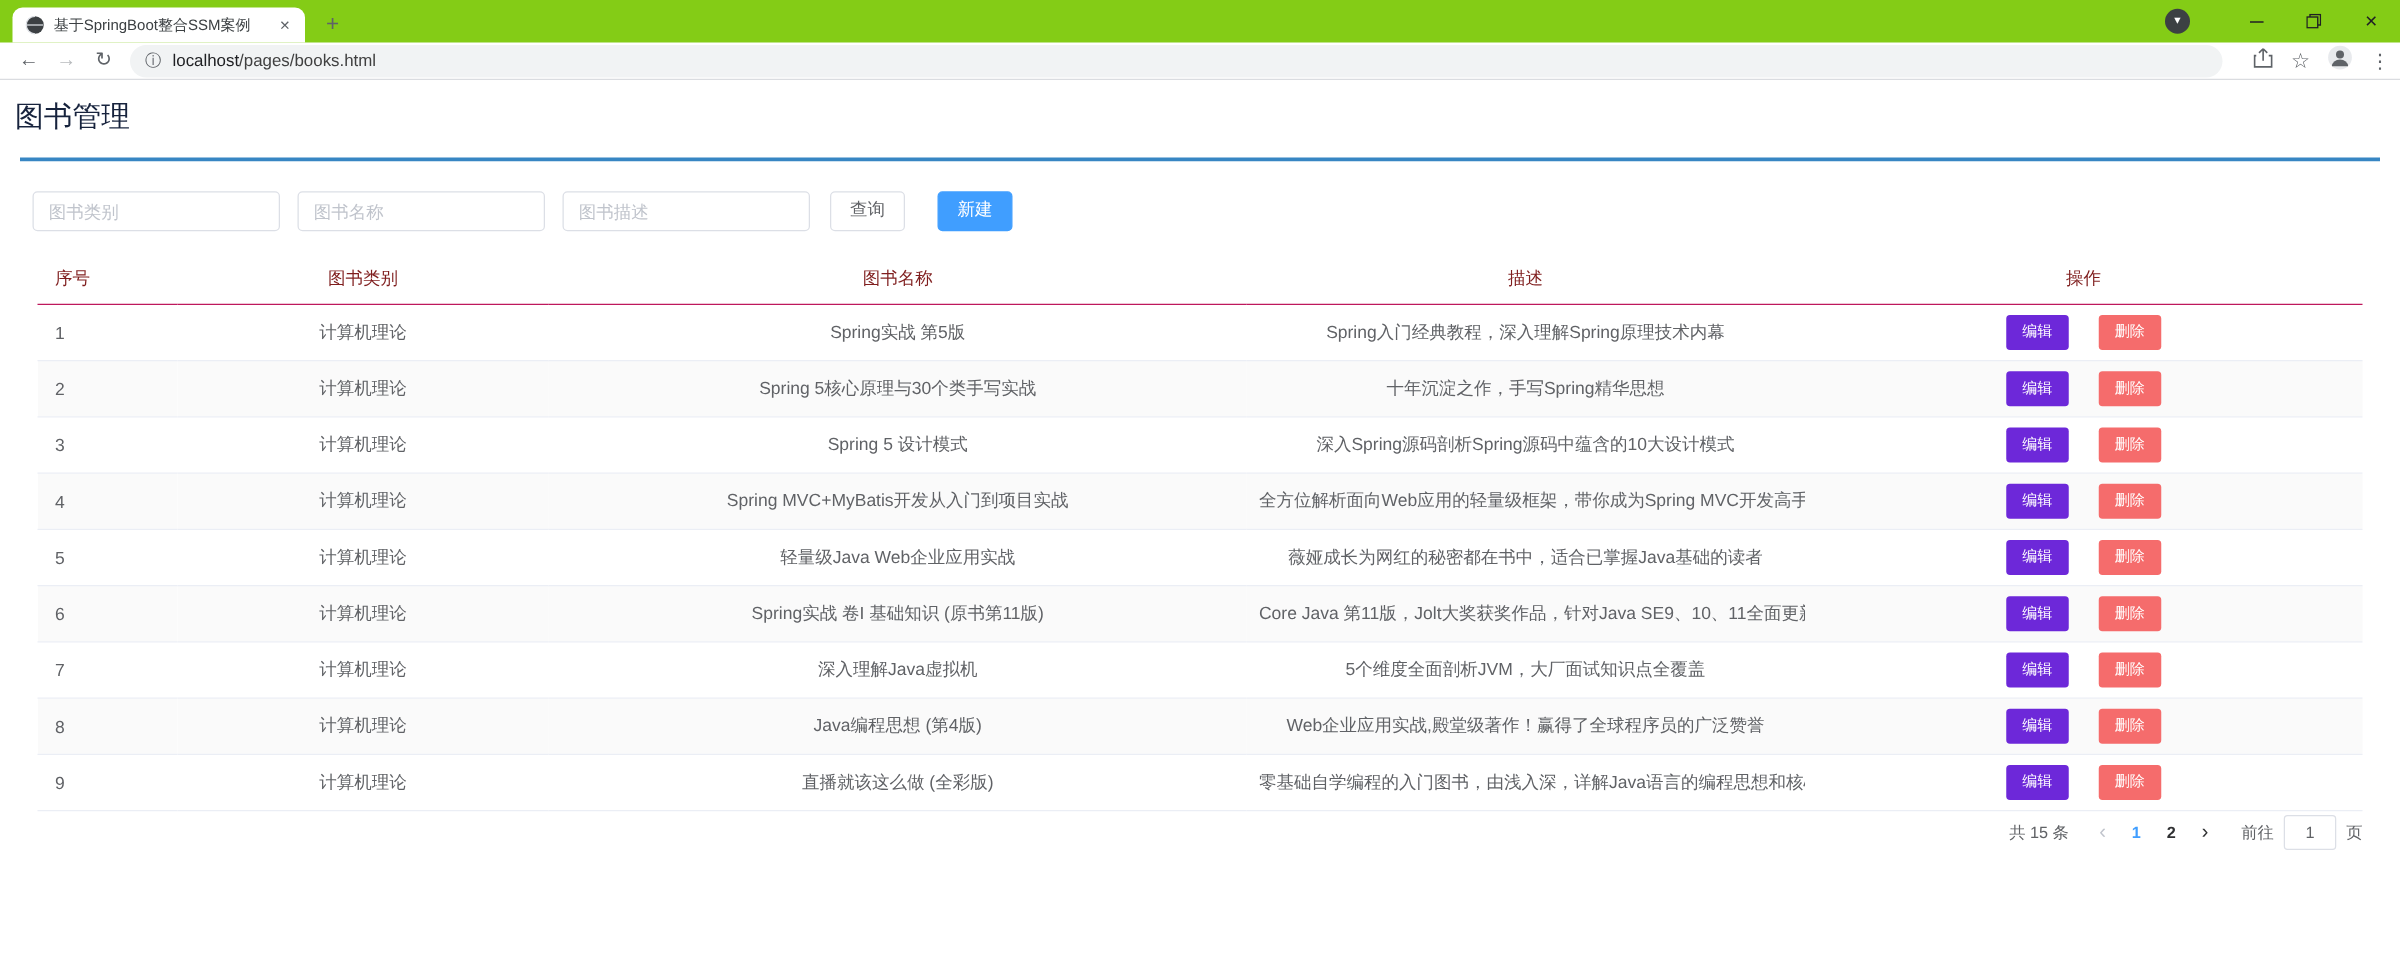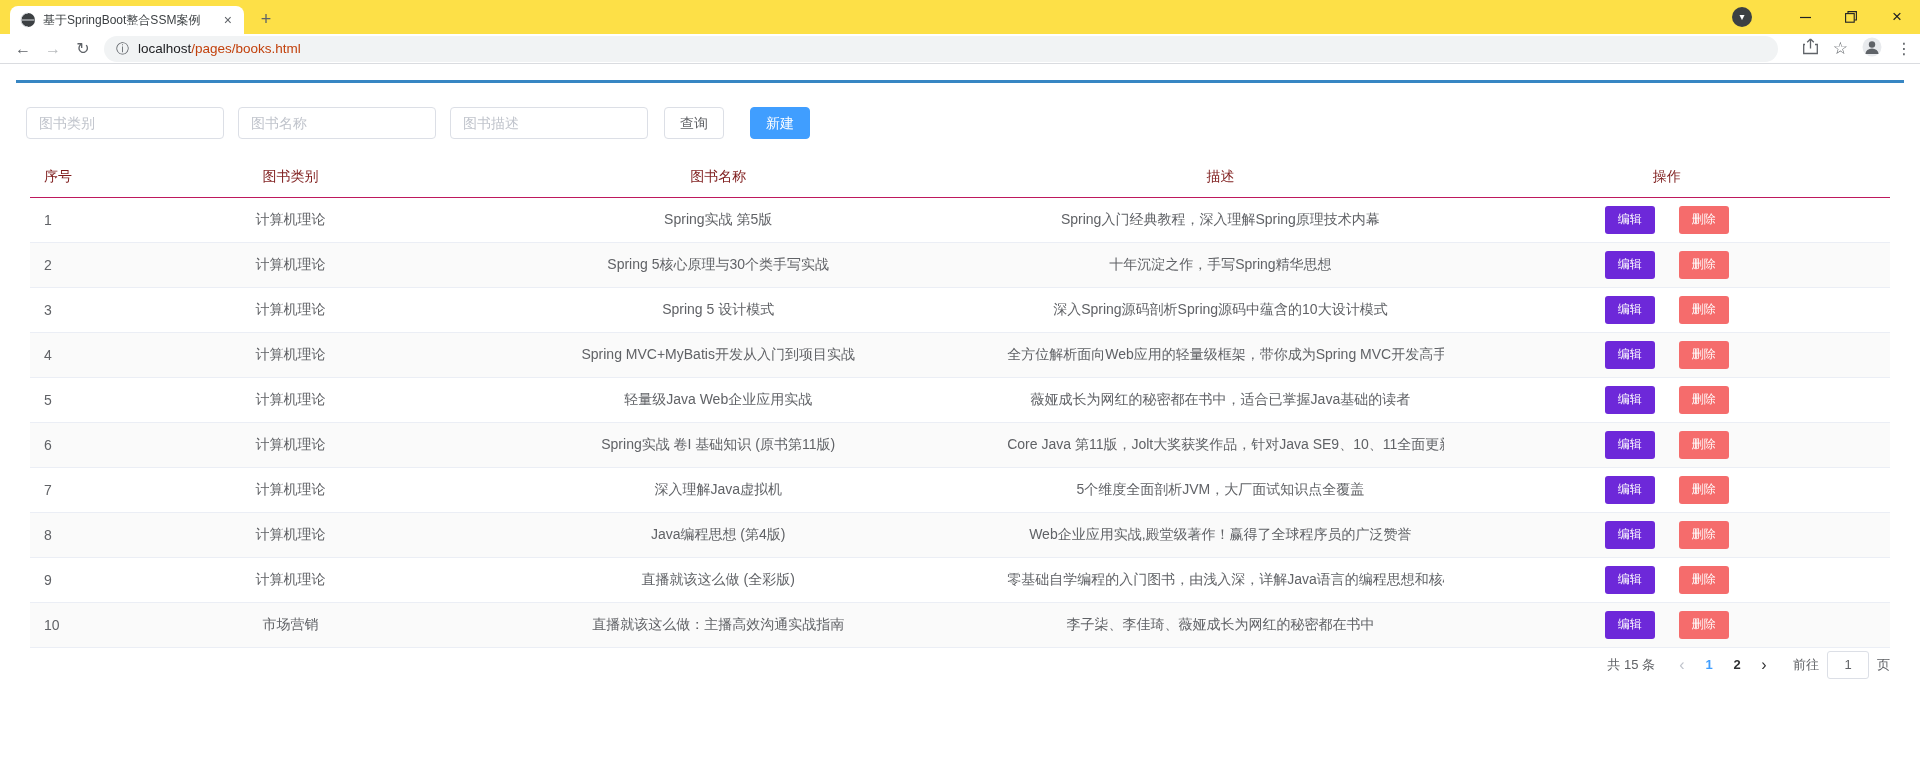--- a/index.html
+++ b/index.html
@@ -4,21 +4,21 @@
 <style>
   * { box-sizing: border-box; }
   html,body { margin:0; padding:0; }
   body {
     width:1920px; height:764px; overflow:hidden; background:#fff;
     font-family:"Liberation Sans","DejaVu Sans",sans-serif;
     -webkit-font-smoothing:antialiased;
   }
 
   
-  .tabstrip { position:relative; height:34px; background:#fde047; }
+  .tabstrip { position:relative; height:34px; background:#84cc16; }
   .tab {
     position:absolute; left:10px; top:6px; width:234px; height:28px;
     background:#fff; border-radius:8px 8px 0 0;
     display:flex; align-items:center; padding:0 10px;
   }
   .favicon { width:16px; height:16px; flex:0 0 16px; }
   .tab-title { flex:1; font-size:12px; color:#3C4043; margin:0 7px; white-space:nowrap; overflow:hidden; }
   .tab-close { font-size:14px; color:#5F6368; line-height:1; padding:2px; cursor:default; }
   .newtab {
     position:absolute; left:254px; top:8px; width:24px; height:24px;
@@ -38,21 +38,21 @@
     display:flex; align-items:center; padding:0 8px;
   }
   .tb-icon { width:30px; text-align:center; font-size:16px; color:#5F6368; line-height:1; }
   .tb-icon.disabled { color:#B8BBBE; }
   .omnibox {
     flex:1; height:26px; background:#F1F3F4; border-radius:13px;
     display:flex; align-items:center; padding:0 12px; margin:0 10px 0 6px; font-size:13.5px;
   }
   .info-icon { color:#5F6368; font-size:13px; margin-right:9px; }
   .url-host { color:#202124; }
-  .url-path { color:#c2410c; }
+  .url-path { color:#404040; }
   .tb-right { display:flex; align-items:center; }
   .tb-right > * { margin-left:14px; }
   .star-icon { font-size:17px; color:#5F6368; }
   .menu-icon { font-size:16px; color:#5F6368; letter-spacing:0; }
 
   
   .page { background:#fff; }
   .page-title {
     margin:12px 0 0 12px; font-size:23px; font-weight:500; color:#17233D;
     height:34px; line-height:34px;
@@ -61,21 +61,21 @@
 
   .search-bar { display:flex; align-items:center; margin:24px 0 0 26px; }
   .search-input {
     width:198px; height:32px; border:1px solid #DCDFE6; border-radius:4px;
     padding:0 12px; font-size:14px; color:#606266; outline:none; margin-right:14px;
     font-family:inherit;
   }
   .search-input::placeholder { color:#C0C4CC; }
   .btn {
     height:32px; border-radius:4px; font-size:14px; padding:0 15px;
-    cursor:pointer; font-family:Liberation Sans, sans-serif; line-height:30px;text-align:right;
+    cursor:pointer; font-family:Liberation Serif, serif; line-height:30px;text-align:right;
   }
   .btn-plain { background:#fff; border:1px solid #DCDFE6; color:#606266; margin-left:2px; }
   .btn-primary { background:#409EFF; border:1px solid #409EFF; color:#fff; margin-left:26px; }
 
   .table-wrap { margin:18px 30px 0; }
   table { width:100%; border-collapse:collapse; table-layout:fixed; }
   th {
     height:40px; font-size:14px; font-weight:500; color:#7f1d1d;
     border-bottom:1px solid #be185d; text-align:center; padding:0 10px;
   }
@@ -166,20 +166,21 @@
             <circle cx="10" cy="7.5" r="3.2" fill="#5F6368"></circle>
             <path d="M3.5 17a6.5 5.5 0 0 1 13 0z" fill="#5F6368"></path>
           </svg>
       </span>
       <span class="menu-icon">⋮</span>
     </div>
   </div>
 </div>
 
 <div class="page">
+  <h1 class="page-title">图书管理</h1>
   <div class="title-divider"></div>
 
   <div class="search-bar">
     <input class="search-input" placeholder="图书类别" style="">
     <input class="search-input" placeholder="图书名称" style="">
     <input class="search-input" placeholder="图书描述" style="">
     <button class="btn btn-plain">查询</button>
     <button class="btn btn-primary">新建</button>
   </div>
 
@@ -285,30 +286,20 @@
           <tr class="table-row">
       <td class="col-id">9</td>
       <td>计算机理论</td>
       <td>直播就该这么做 (全彩版)</td>
       <td>零基础自学编程的入门图书，由浅入深，详解Java语言的编程思想和核心技术</td>
       <td>
         <button class="btn-sm btn-edit">编辑</button>
         <button class="btn-sm btn-del">删除</button>
       </td>
     </tr>
-          <tr class="table-row striped">
-      <td class="col-id">10</td>
-      <td>市场营销</td>
-      <td>直播就该这么做：主播高效沟通实战指南</td>
-      <td>李子柒、李佳琦、薇娅成长为网红的秘密都在书中</td>
-      <td>
-        <button class="btn-sm btn-edit">编辑</button>
-        <button class="btn-sm btn-del">删除</button>
-      </td>
-    </tr>
         </tbody>
     </table>
   </div>
 
   <div class="pagination">
     <span class="pg-total">共 15 条</span>
     <span class="pg-arrow disabled">‹</span>
     <span class="pg-num active">1</span>
     <span class="pg-num">2</span>
     <span class="pg-arrow">›</span>

